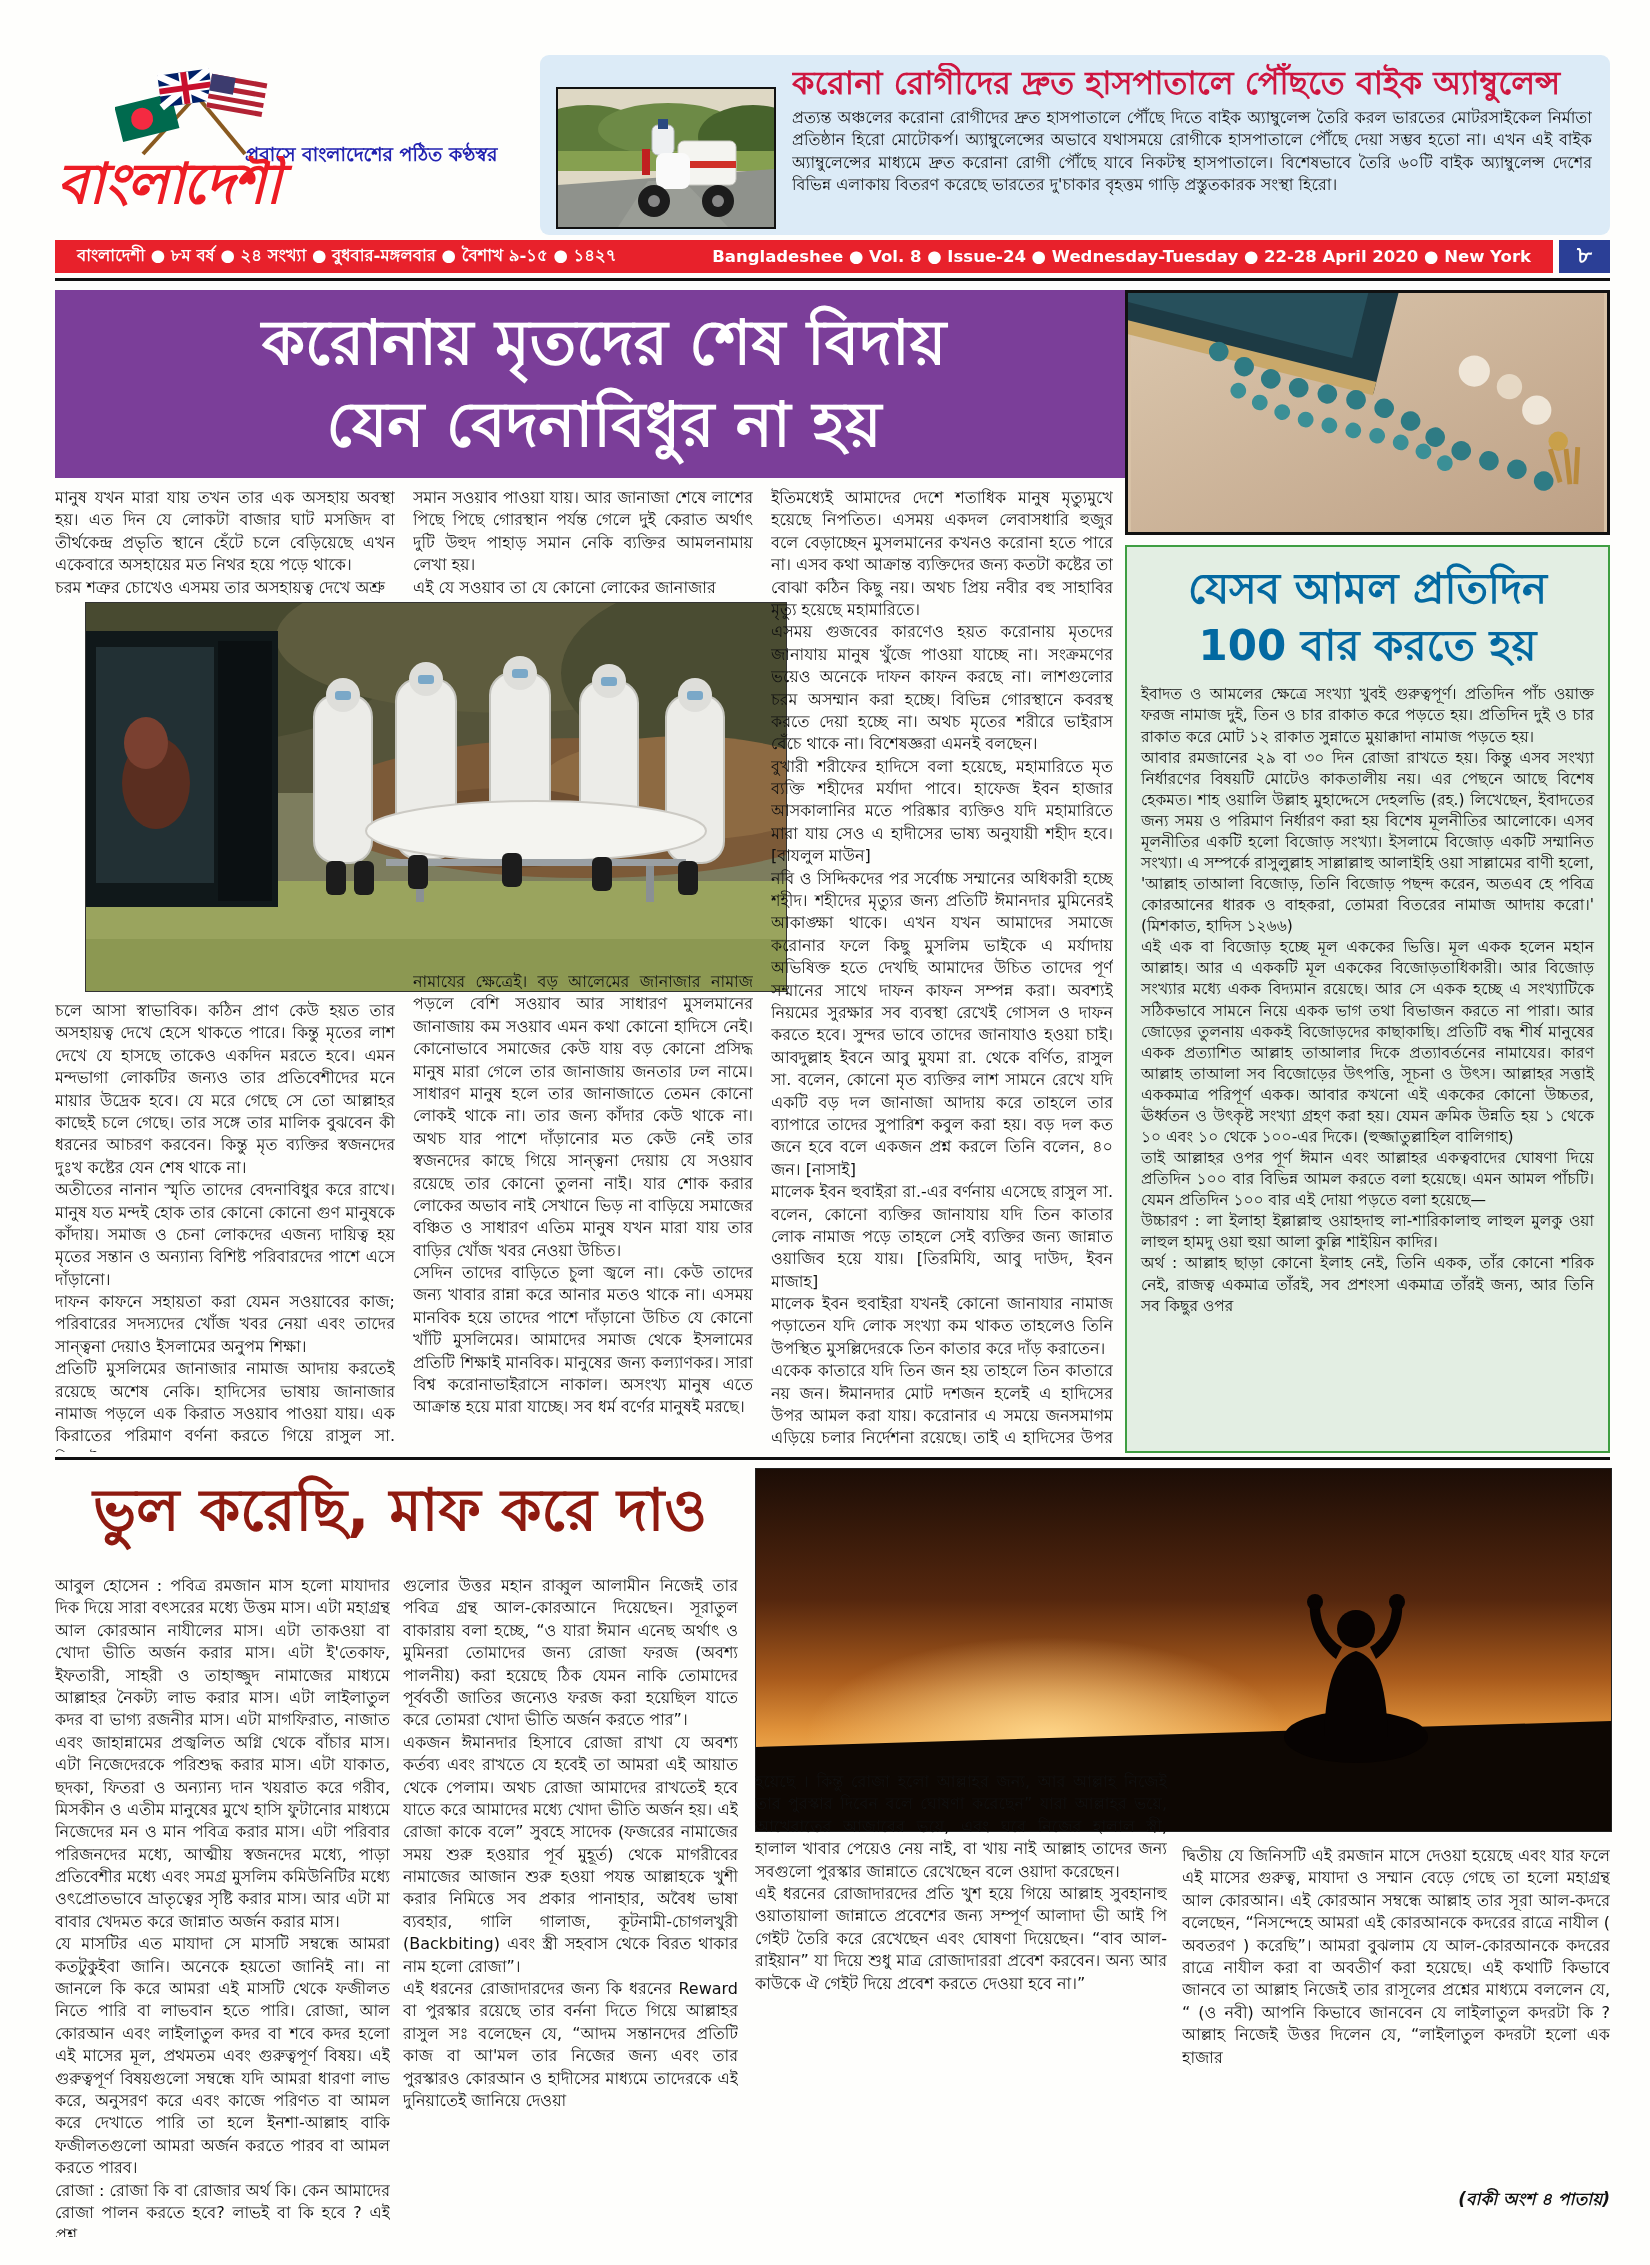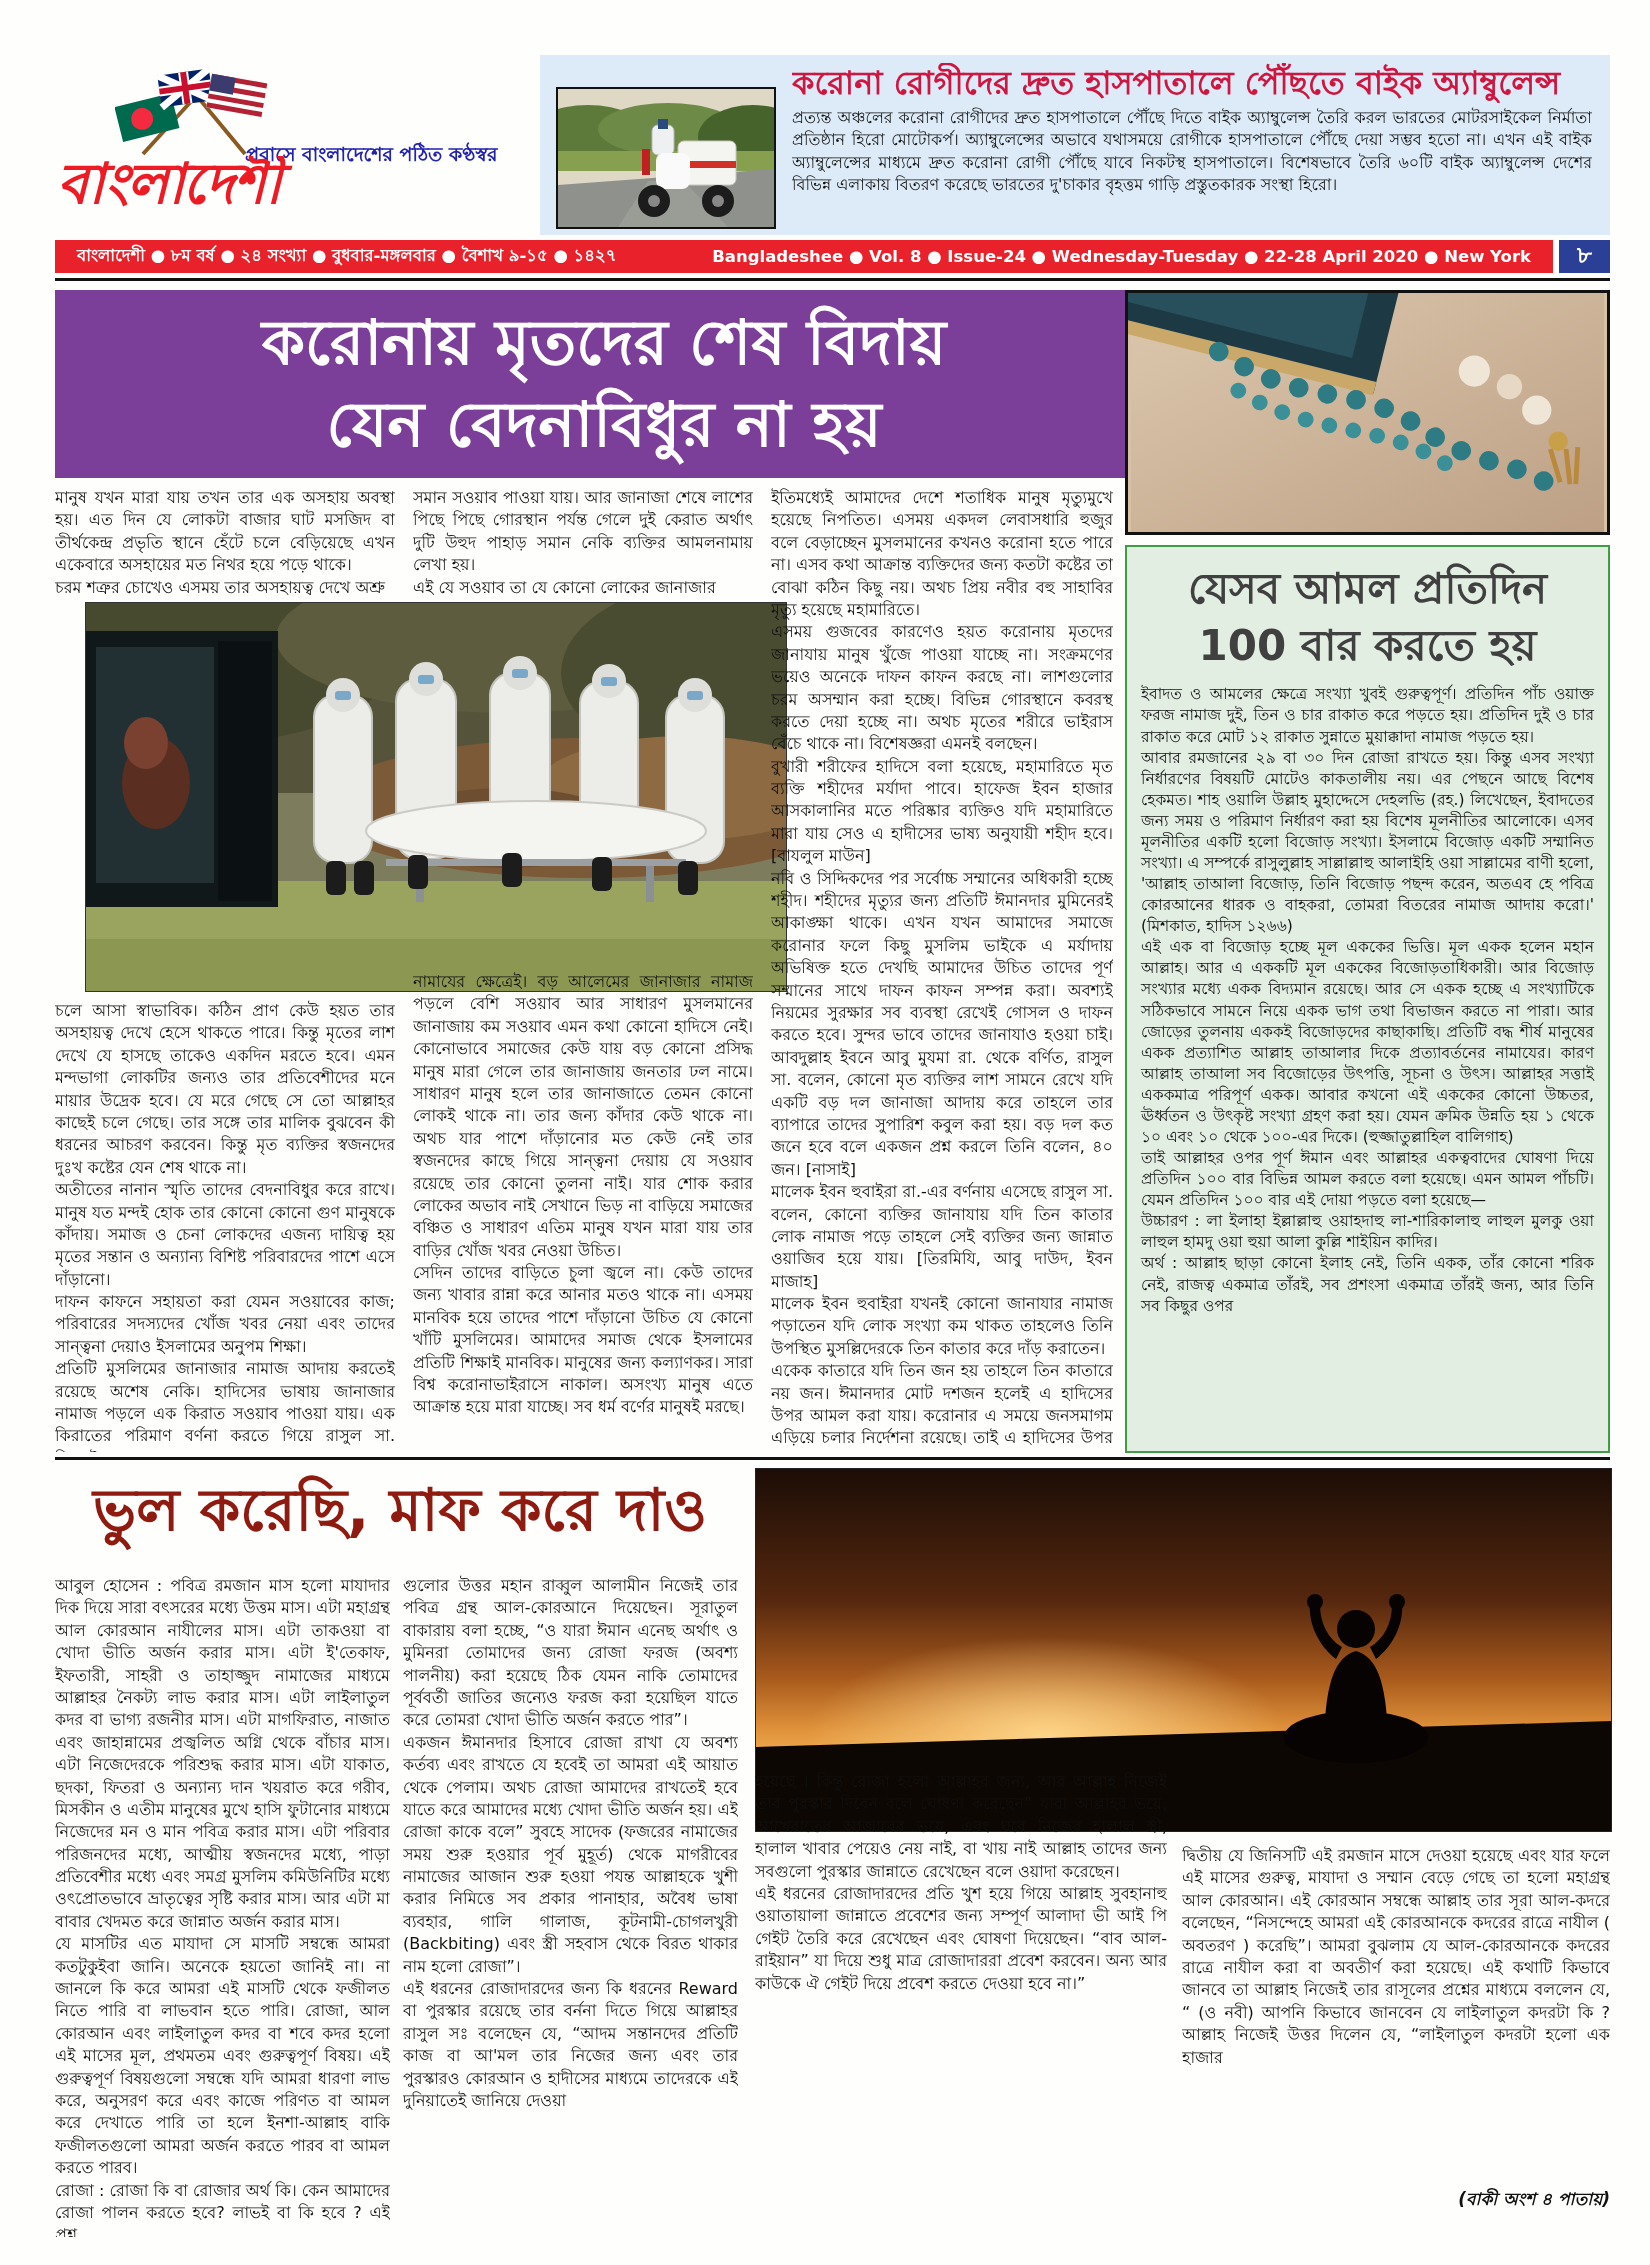--- a/index.html
+++ b/index.html
@@ -11,21 +11,21 @@
   }
   
   .logo-block{position:absolute;left:55px;top:38px;width:430px;height:200px;}
   .flags{position:absolute;left:60px;top:28px;width:160px;height:92px;}
   .tagline{position:absolute;left:190px;top:102px;width:330px;
     font-size:19px;font-weight:bold;color:#2222b0;white-space:nowrap;}
   .logo-title{position:absolute;left:2px;top:118px;width:440px;height:92px;
     font-size:56px;font-weight:bold;color:#ed1c24;line-height:1.0;
     white-space:nowrap;overflow:hidden;letter-spacing:-2px;font-style:italic;}
   .top-story{position:absolute;left:540px;top:55px;width:1070px;height:180px;
-    background:#dcebf7;}
+    background:#dcebf7;border-radius:9px;}
   .ts-photo{position:absolute;left:16px;top:32px;width:216px;height:138px;
     border:2px solid #111;background:#ded8c4;}
   .ts-photo svg{display:block;width:100%;height:100%;}
   .ts-text{position:absolute;left:252px;top:8px;width:800px;height:166px;overflow:hidden;}
   .ts-headline{font-size:32px;font-weight:bold;color:#ce1640;line-height:1.25;
     white-space:nowrap;overflow:hidden;}
   .ts-body{margin-top:4px;font-size:16.5px;line-height:1.32;text-align:justify;
     font-weight:500;}
   
   .folio-bar{position:absolute;left:55px;top:240px;width:1498px;height:33px;
@@ -52,21 +52,21 @@
   .col1-bot{position:absolute;left:55px;top:1000px;width:340px;height:452px;}
   .col2-bot{position:absolute;left:413px;top:971px;width:340px;height:452px;}
   .col3{position:absolute;left:771px;top:487px;width:342px;height:966px;}
   
   .sb-photo{position:absolute;left:1125px;top:290px;width:485px;height:245px;
     border:3px solid #111;box-sizing:border-box;background:#d8c2a6;}
   .sb-photo svg{display:block;width:100%;height:100%;}
   .sb-box{position:absolute;left:1125px;top:545px;width:485px;height:908px;
     background:#e3eee3;border:2px solid #3f9e42;box-sizing:border-box;
     padding:10px 14px;overflow:hidden;}
-  .sb-heading{font-size:42px;font-weight:bold;color:#404040;text-align:center;
+  .sb-heading{font-size:42px;font-weight:bold;color:#0369a1;text-align:center;
     line-height:1.35;margin:4px 0 10px;}
   .sb-body{font-size:15.5px;line-height:1.36;text-align:justify;white-space:pre-line;}
   
   .bt-headline{position:absolute;left:60px;top:1470px;width:680px;height:90px;
     font-size:58px;font-weight:bold;color:#8e1a10;text-align:center;
     line-height:1.4;white-space:nowrap;overflow:hidden;}
   .bt-photo{position:absolute;left:755px;top:1468px;width:855px;height:362px;
     border:1px solid #222;}
   .bt-photo svg{display:block;width:100%;height:100%;}
   .bt-col1{position:absolute;left:55px;top:1575px;width:335px;height:662px;}

